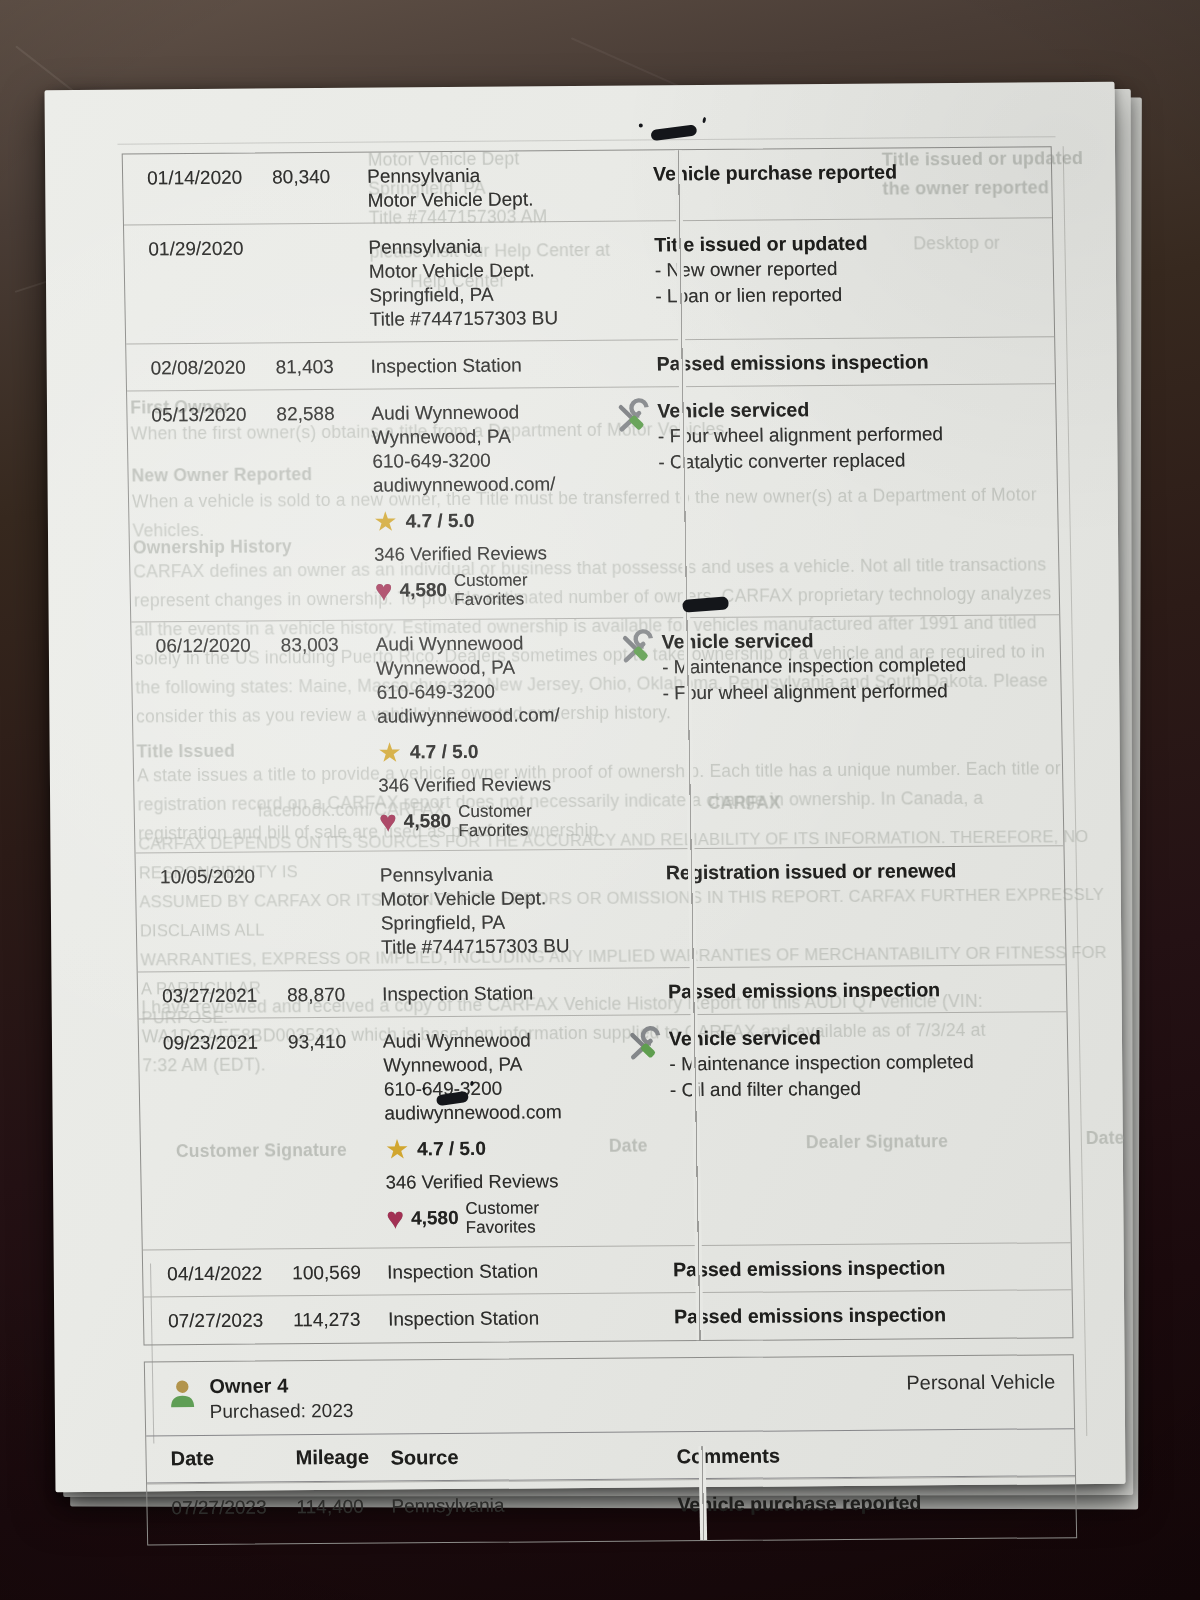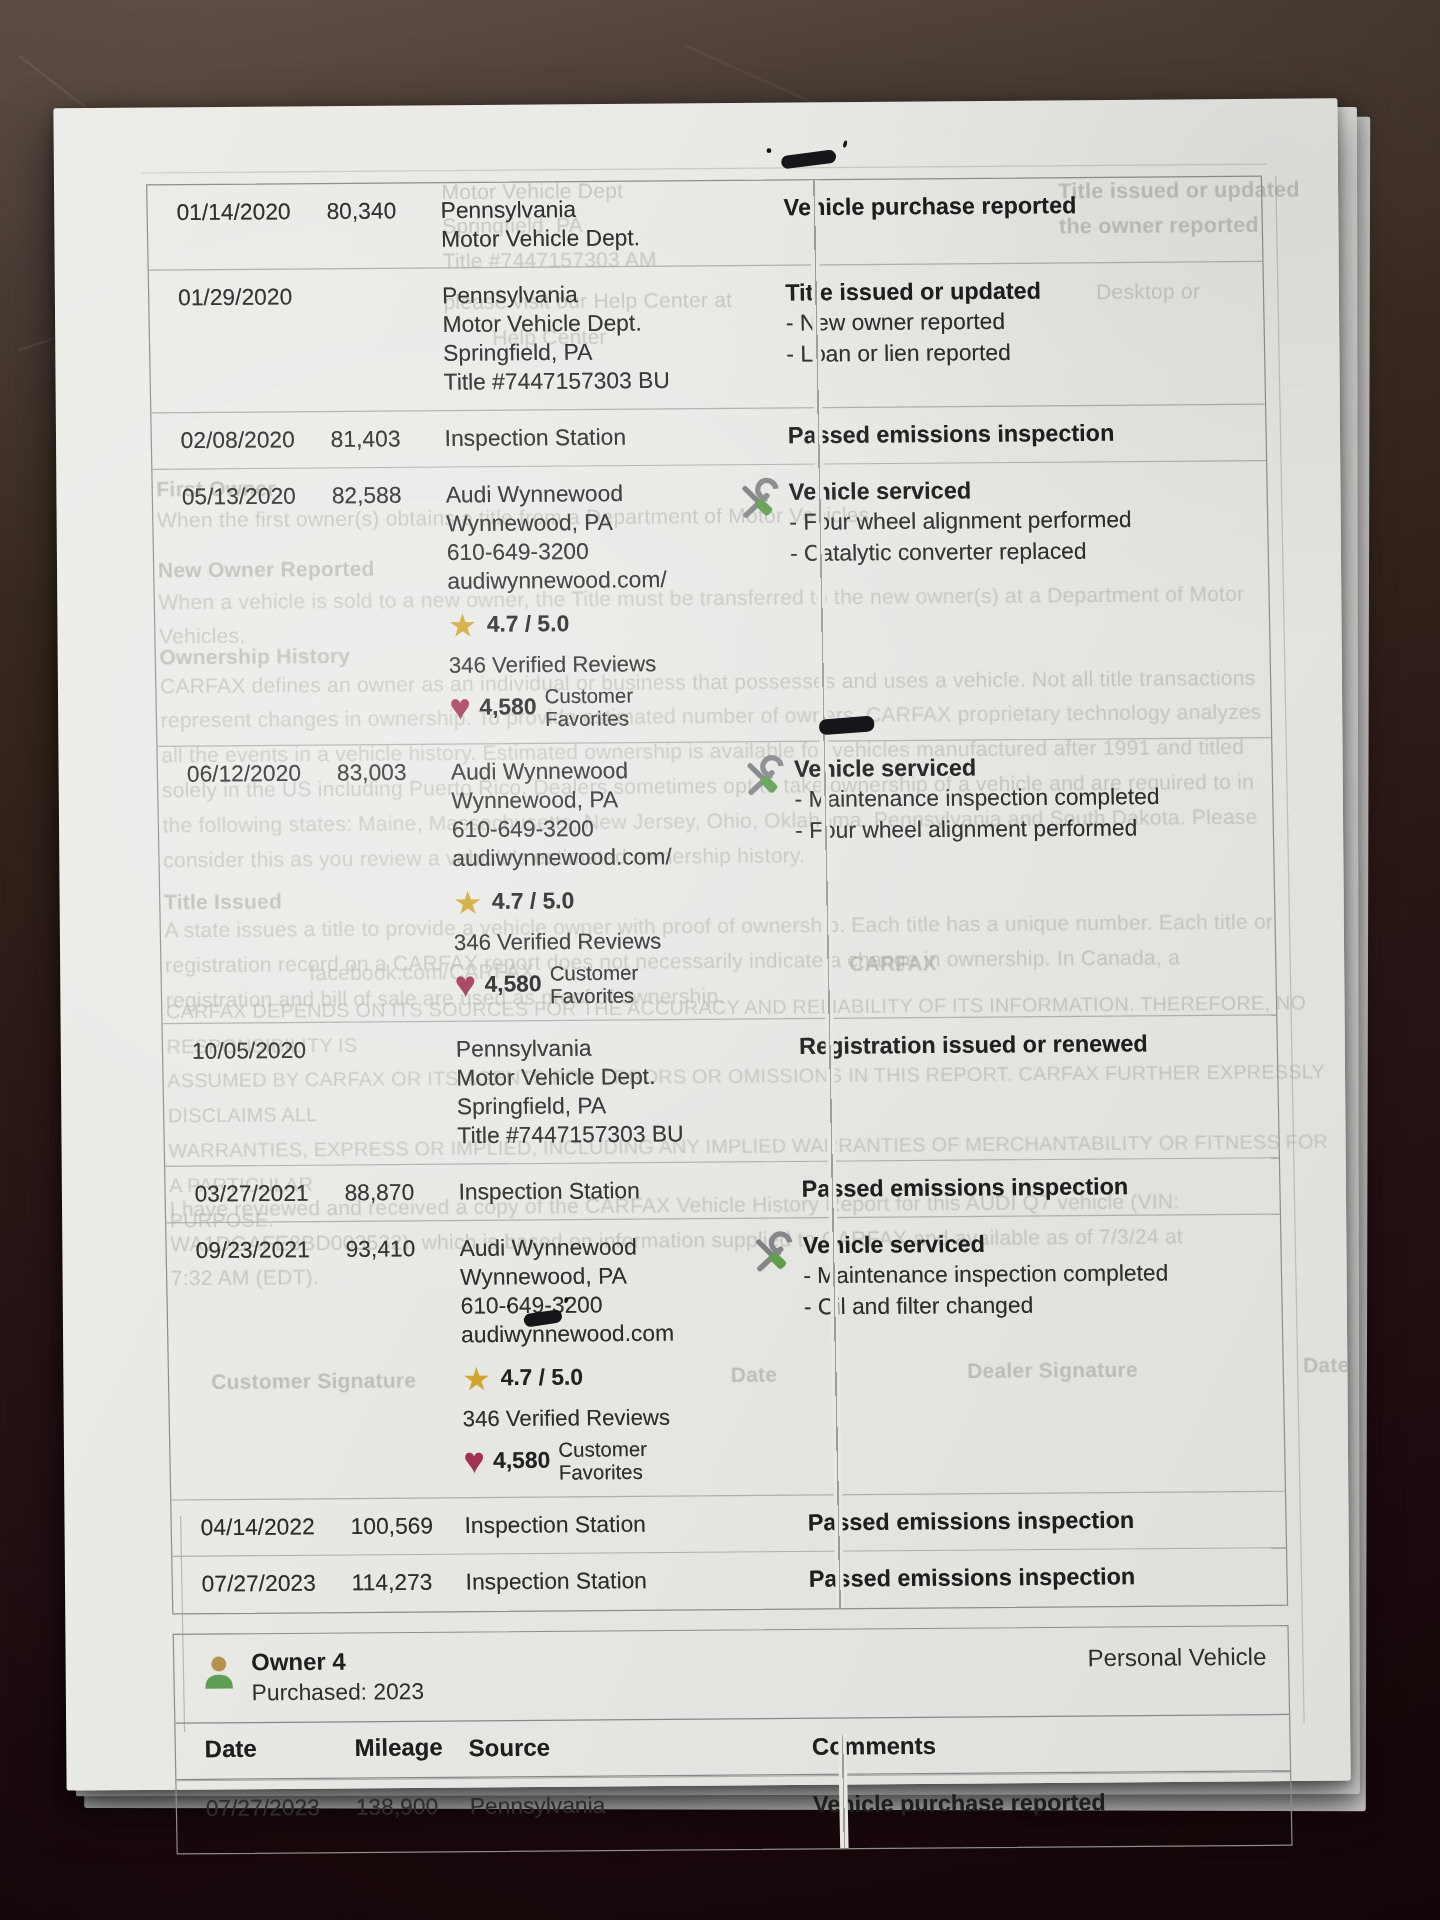--- a/index.html
+++ b/index.html
@@ -345,21 +345,21 @@
 
         <div class="trow hdr">
           <div class="cell c-date">Date</div>
           <div class="cell c-mil">Mileage</div>
           <div class="cell c-src">Source</div>
           <div class="cell c-com" style="padding-top:11px;"><span>Comments</span></div>
         </div>
 
         <div class="trow lastrow" style="min-height:60px;">
           <div class="cell c-date">07/27/2023</div>
-          <div class="cell c-mil">138,900</div>
+          <div class="cell c-mil">114,400</div>
           <div class="cell c-src">Pennsylvania</div>
           <div class="cell c-com">
             <div class="com-title">Vehicle purchase reported</div>
           </div>
         </div>
       </div>
     </div>
   </div>
 
   <div class="mark" style="left:606px;top:42px;width:46px;height:11px;transform:rotate(-7deg);"></div>

